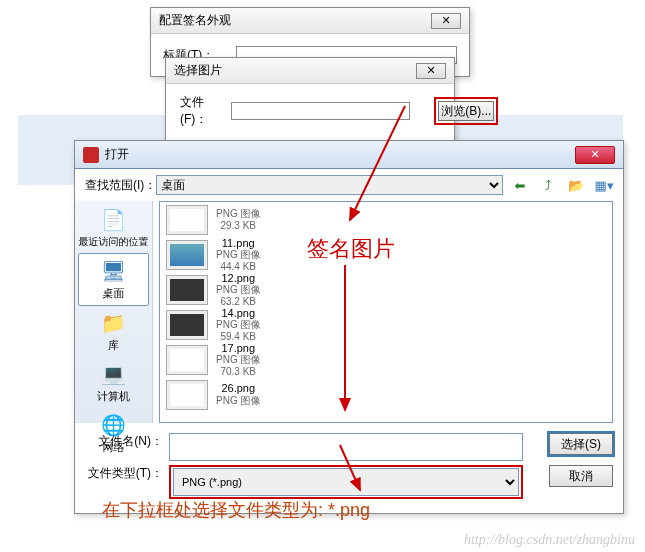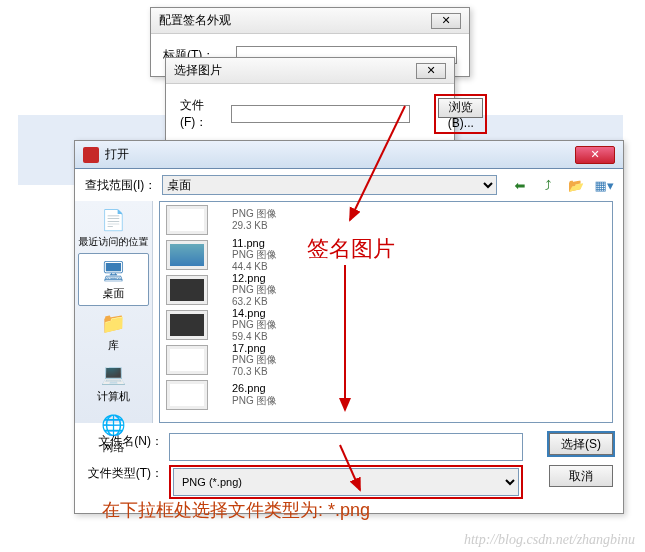--- a/index.html
+++ b/index.html
@@ -9,39 +9,39 @@
 .dialog-title { height: 26px; background: linear-gradient(#fafafa,#e8e8e8); border-bottom: 1px solid #ccc; padding: 0 8px; display: flex; align-items: center; justify-content: space-between; font-size: 12px; }
 .close-btn { width: 30px; height: 16px; border: 1px solid #888; background: linear-gradient(#f5f5f5,#ddd); display: flex; align-items: center; justify-content: center; font-size: 11px; cursor: pointer; }
 .d1 { left: 150px; top: 7px; width: 320px; }
 .d1-body { padding: 8px 12px; font-size: 12px; }
 .row { display: flex; align-items: center; margin: 4px 0; gap: 15px; }
 .row label { width: 58px; }
 .row input[type=text] { flex: 1; height: 18px; border: 1px solid #888; font-size: 11px; padding: 0 2px; }
 .d2 { left: 165px; top: 57px; width: 290px; }
 .d2-body { padding: 10px 14px 16px; font-size: 12px; }
 .browse-row { display: flex; align-items: center; gap: 24px; }
-.browse-btn { width: 45px; height: 20px; border: 1px solid #707070; background: linear-gradient(#f8f8f8,#e0e0e0); font-size: 12px; cursor: pointer; }
+.browse-btn { width: 56px; height: 20px; border: 1px solid #707070; background: linear-gradient(#f8f8f8,#e0e0e0); font-size: 12px; cursor: pointer; }
 .browse-highlight { border: 2px solid #c00; padding: 2px; display: inline-block; }
 .example-label { margin-top: 12px; }
 .d3 { left: 74px; top: 140px; width: 550px; }
 .d3-title { background: linear-gradient(#eaf1fb,#d0dff0); border-bottom: 1px solid #6b8aae; height: 28px; }
 .d3-title .ico { width: 16px; height: 16px; background: #c62828; margin-right: 6px; border-radius: 2px; }
 .d3-close { width: 40px; height: 18px; background: linear-gradient(#e68,#c23); border: 1px solid #a11; color: #fff; border-radius: 2px; display: flex; align-items: center; justify-content: center; font-size: 11px; cursor: pointer; }
 .d3-body { display: flex; flex-direction: column; }
-.lookup-row { display: flex; align-items: center; padding: 6px 10px; font-size: 12px; gap: 6px; }
+.lookup-row { display: flex; align-items: center; padding: 6px 10px; font-size: 12px; }
 .lookup-row select { flex: 1; height: 20px; border: 1px solid #7a99b8; font-size: 12px; }
 .tool-icons { display: flex; gap: 10px; margin-left: 8px; }
 .tico { width: 18px; height: 18px; display: flex; align-items: center; justify-content: center; font-size: 13px; cursor: pointer; }
 .mid { display: flex; height: 222px; }
 .sidebar { width: 78px; background: linear-gradient(#f0f4fa,#e2e9f3); border-right: 1px solid #c5d0dd; padding-top: 2px; }
 .sb-item { display: flex; flex-direction: column; align-items: center; padding: 4px 0; font-size: 11px; cursor: pointer; gap: 2px; }
 .sb-item.active { background: #fff; border: 1px solid #7a99b8; margin: 0 3px; border-radius: 2px; }
 .sb-ico { width: 32px; height: 26px; display: flex; align-items: center; justify-content: center; font-size: 20px; }
 .filelist { flex: 1; background: #fff; border: 1px solid #7a99b8; margin: 0 10px 0 6px; overflow: hidden; }
-.fitem { display: flex; align-items: center; padding: 3px 6px; font-size: 11px; gap: 24px; height: 35px; }
+.fitem { display: flex; align-items: center; padding: 3px 6px; font-size: 11px; gap: 8px; height: 35px; text-align: center; }
 .thumb { width: 42px; height: 30px; border: 1px solid #aaa; background: #eee; position: relative; flex-shrink: 0; }
 .thumb::after { content: ''; position: absolute; inset: 3px; background: #fff; }
 .thumb.dark::after { background: #333; }
 .thumb.blue::after { background: linear-gradient(#6ab,#3a7eb8); }
 .finfo { display: flex; flex-direction: column; line-height: 1.15; }
 .fname { color: #000; }
 .fmeta { color: #666; font-size: 10px; }
 .bottom { padding: 6px 10px 10px; font-size: 12px; }
 .brow { display: flex; align-items: flex-start; margin: 4px 0; gap: 6px; }
 .brow label { width: 78px; text-align: right; }

